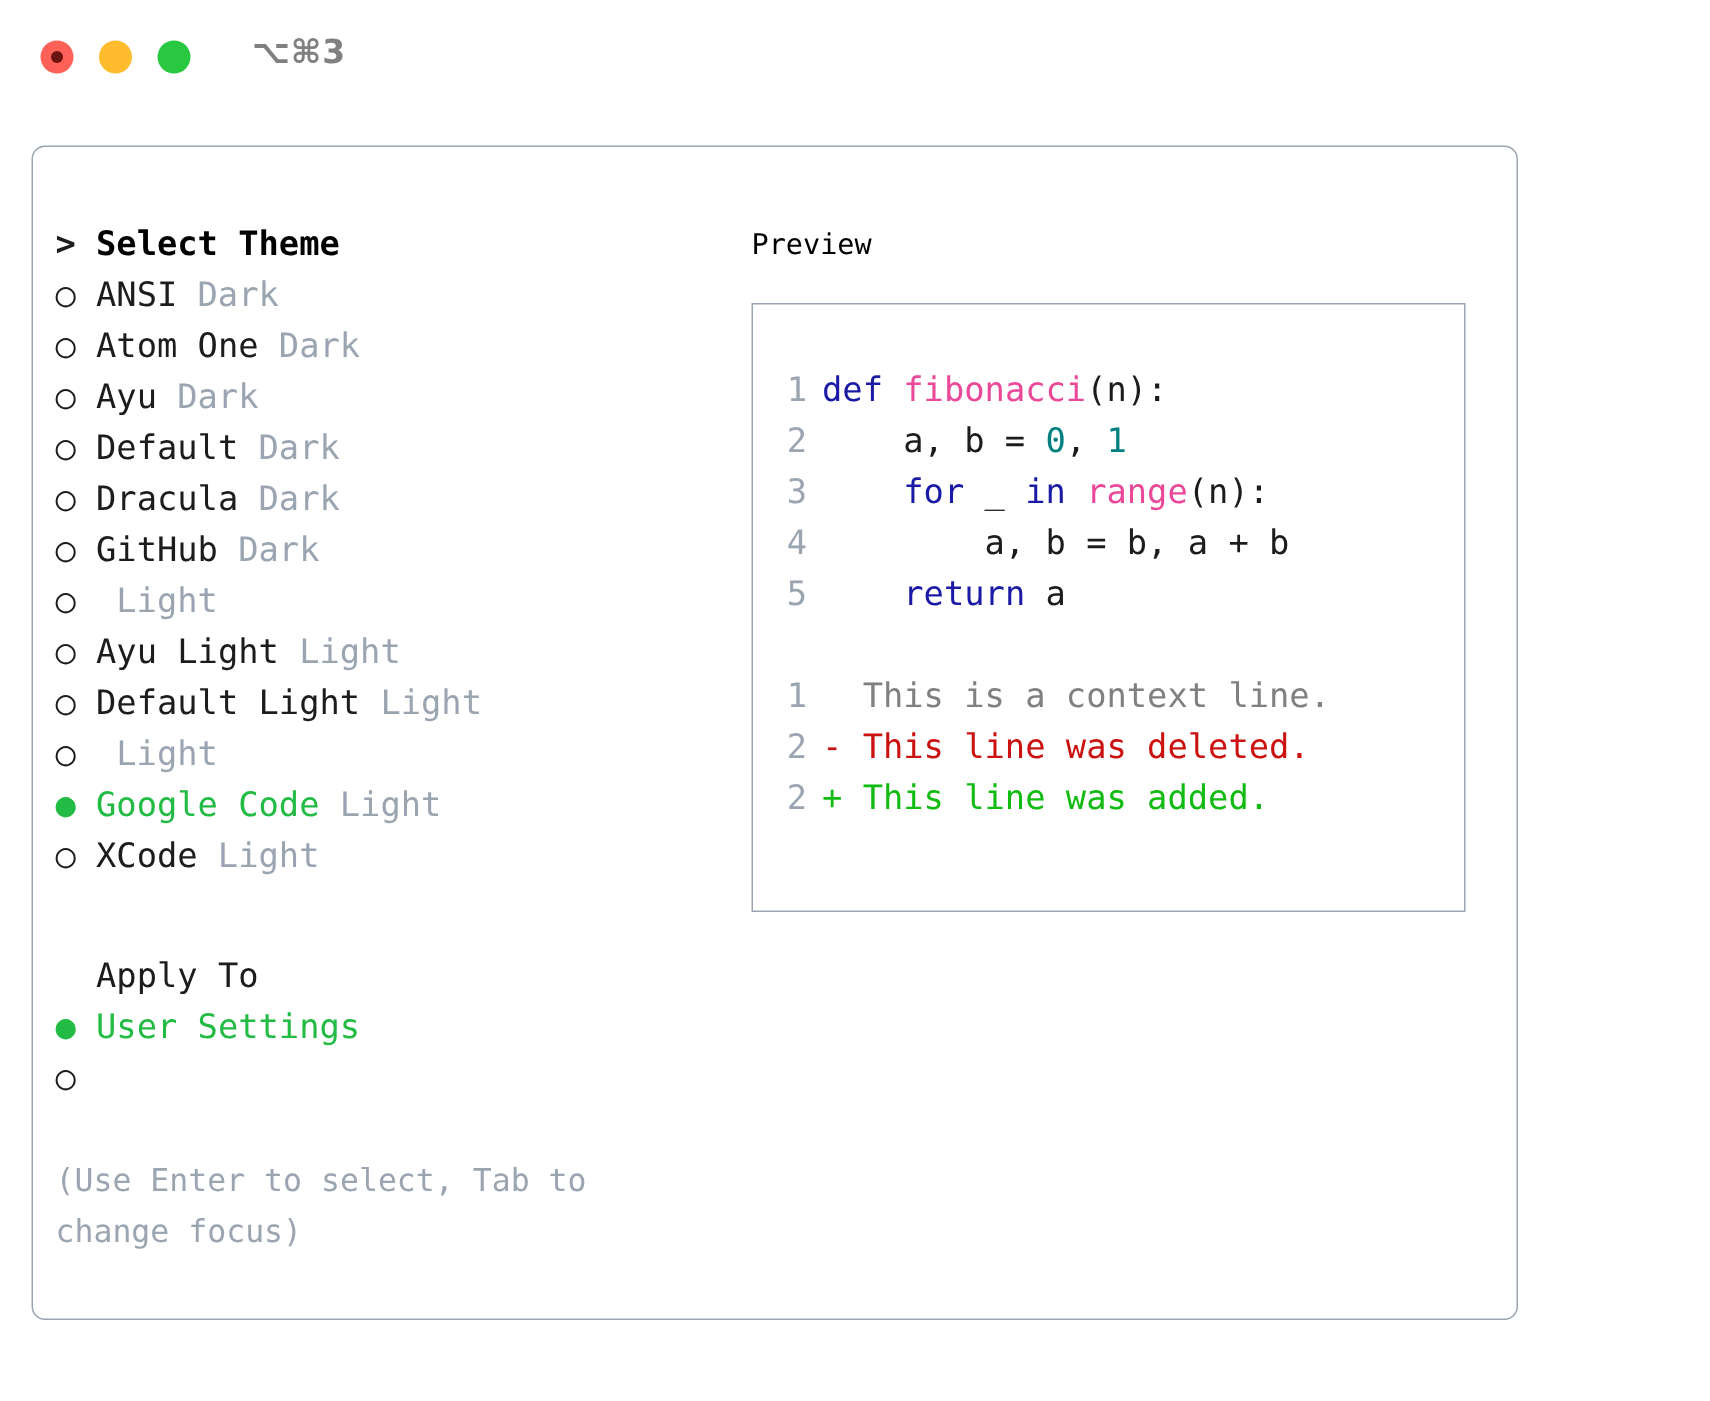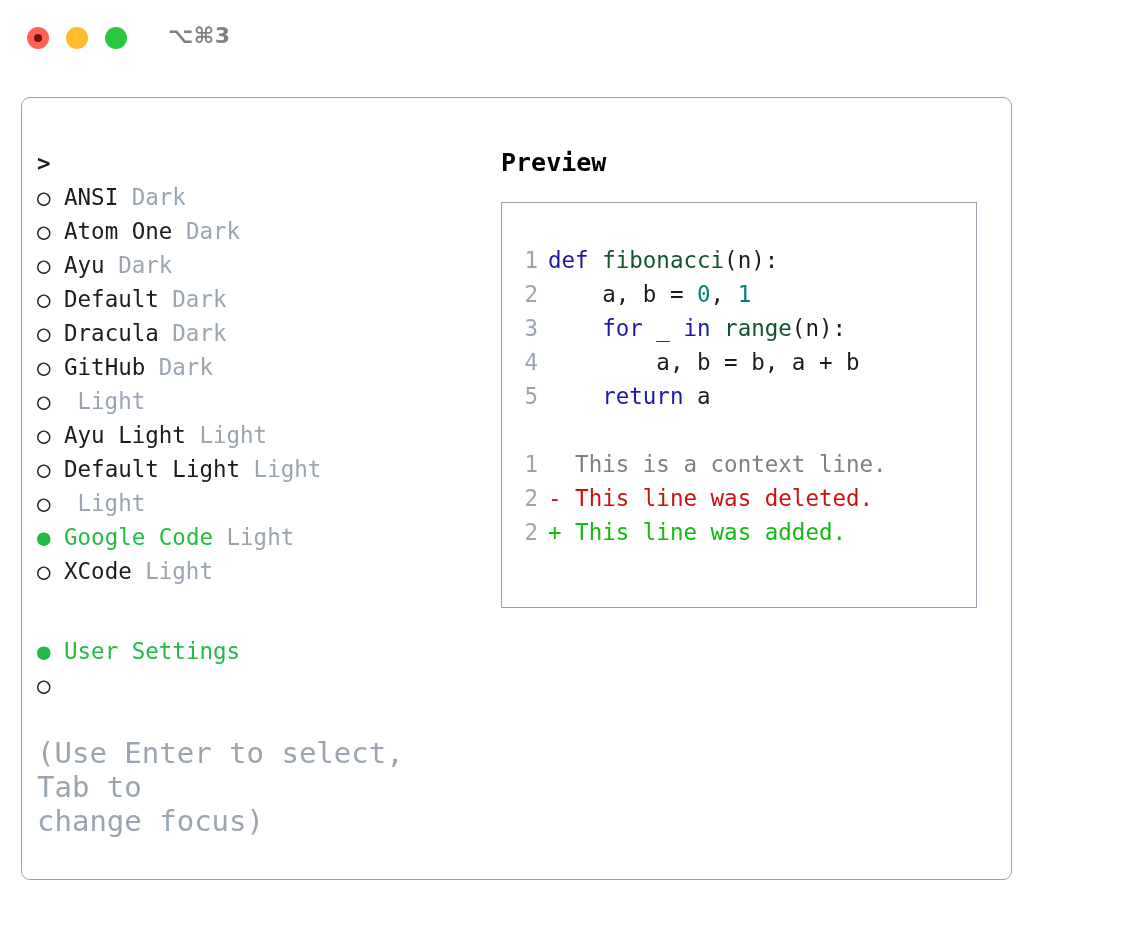--- a/index.html
+++ b/index.html
@@ -118,36 +118,36 @@
   .section-title {
     font-size: 22.5px;
     color: #1c1c1c;
     padding-left: 27px;
     height: 34px;
     line-height: 34px;
   }
 
   .hint {
     margin-top: 34px;
-    font-size: 29px;
+    font-size: 21px;
     line-height: 34px;
     color: #9aa5b1;
     width: 410px;
   }
 
   
   .right-col {
     position: absolute;
     left: 479px;
     top: 48px;
     width: 490px;
   }
   .preview-label {
-    font-size: 25px;
-    font-weight: bold;
+    font-size: 19px;
+    font-weight: normal;
     color: #000000;
     height: 34px;
     line-height: 34px;
   }
   .preview-box {
     margin-top: 22px;
     width: 476px;
     height: 406px;
     border: 1.5px solid #9aa5b1;
     background: #ffffff;
@@ -164,21 +164,21 @@
   }
   .code-line { height: 34px; }
   .ln {
     display: inline-block;
     width: 26px;
     text-align: right;
     color: #9aa5b1;
     margin-right: 10px;
   }
   .kw  { color: #1a1aa6; text-align: center; }
-  .fn  { color: #14532d; }
+  .fn  { color: #ec4899; }
   .num { color: #008080; }
   .plain { color: #1c1c1c; }
   .blank { height: 34px; }
   .dctx { color: #808080; }
   .ddel { color: #cc1111; }
   .dadd { color: #11bb11; }
 </style>
 </head>
 <body>
 
@@ -191,20 +191,21 @@
       <div class="dot dot-max"></div>
     </div>
     <div class="shortcut">⌥⌘3</div>
   </div>
 
   <div class="panel">
 
     <div class="left-col">
       <div class="row header-row">
         <span class="marker">&gt;</span>
+        <span>Select Theme</span>
       </div>
       <div id="theme-list">
           <div class="row">
             <span class="marker">○</span>
             <span class="name">ANSI</span>
             <span class="suffix">Dark</span>
           </div>
           <div class="row">
             <span class="marker">○</span>
             <span class="name">Atom One</span>
@@ -254,20 +255,21 @@
             <span class="suffix">Light</span>
           </div>
           <div class="row">
             <span class="marker">○</span>
             <span class="name">XCode</span>
             <span class="suffix">Light</span>
           </div>
         </div>
 
       <div class="section-gap"></div>
+      <div class="section-title">Apply To</div>
       <div id="apply-list">
           <div class="row">
             <span class="marker marker-sel">●</span>
             <span class="name name-sel">User Settings</span>
           </div>
           <div class="row">
             <span class="marker">○</span>
           </div>
         </div>
 

